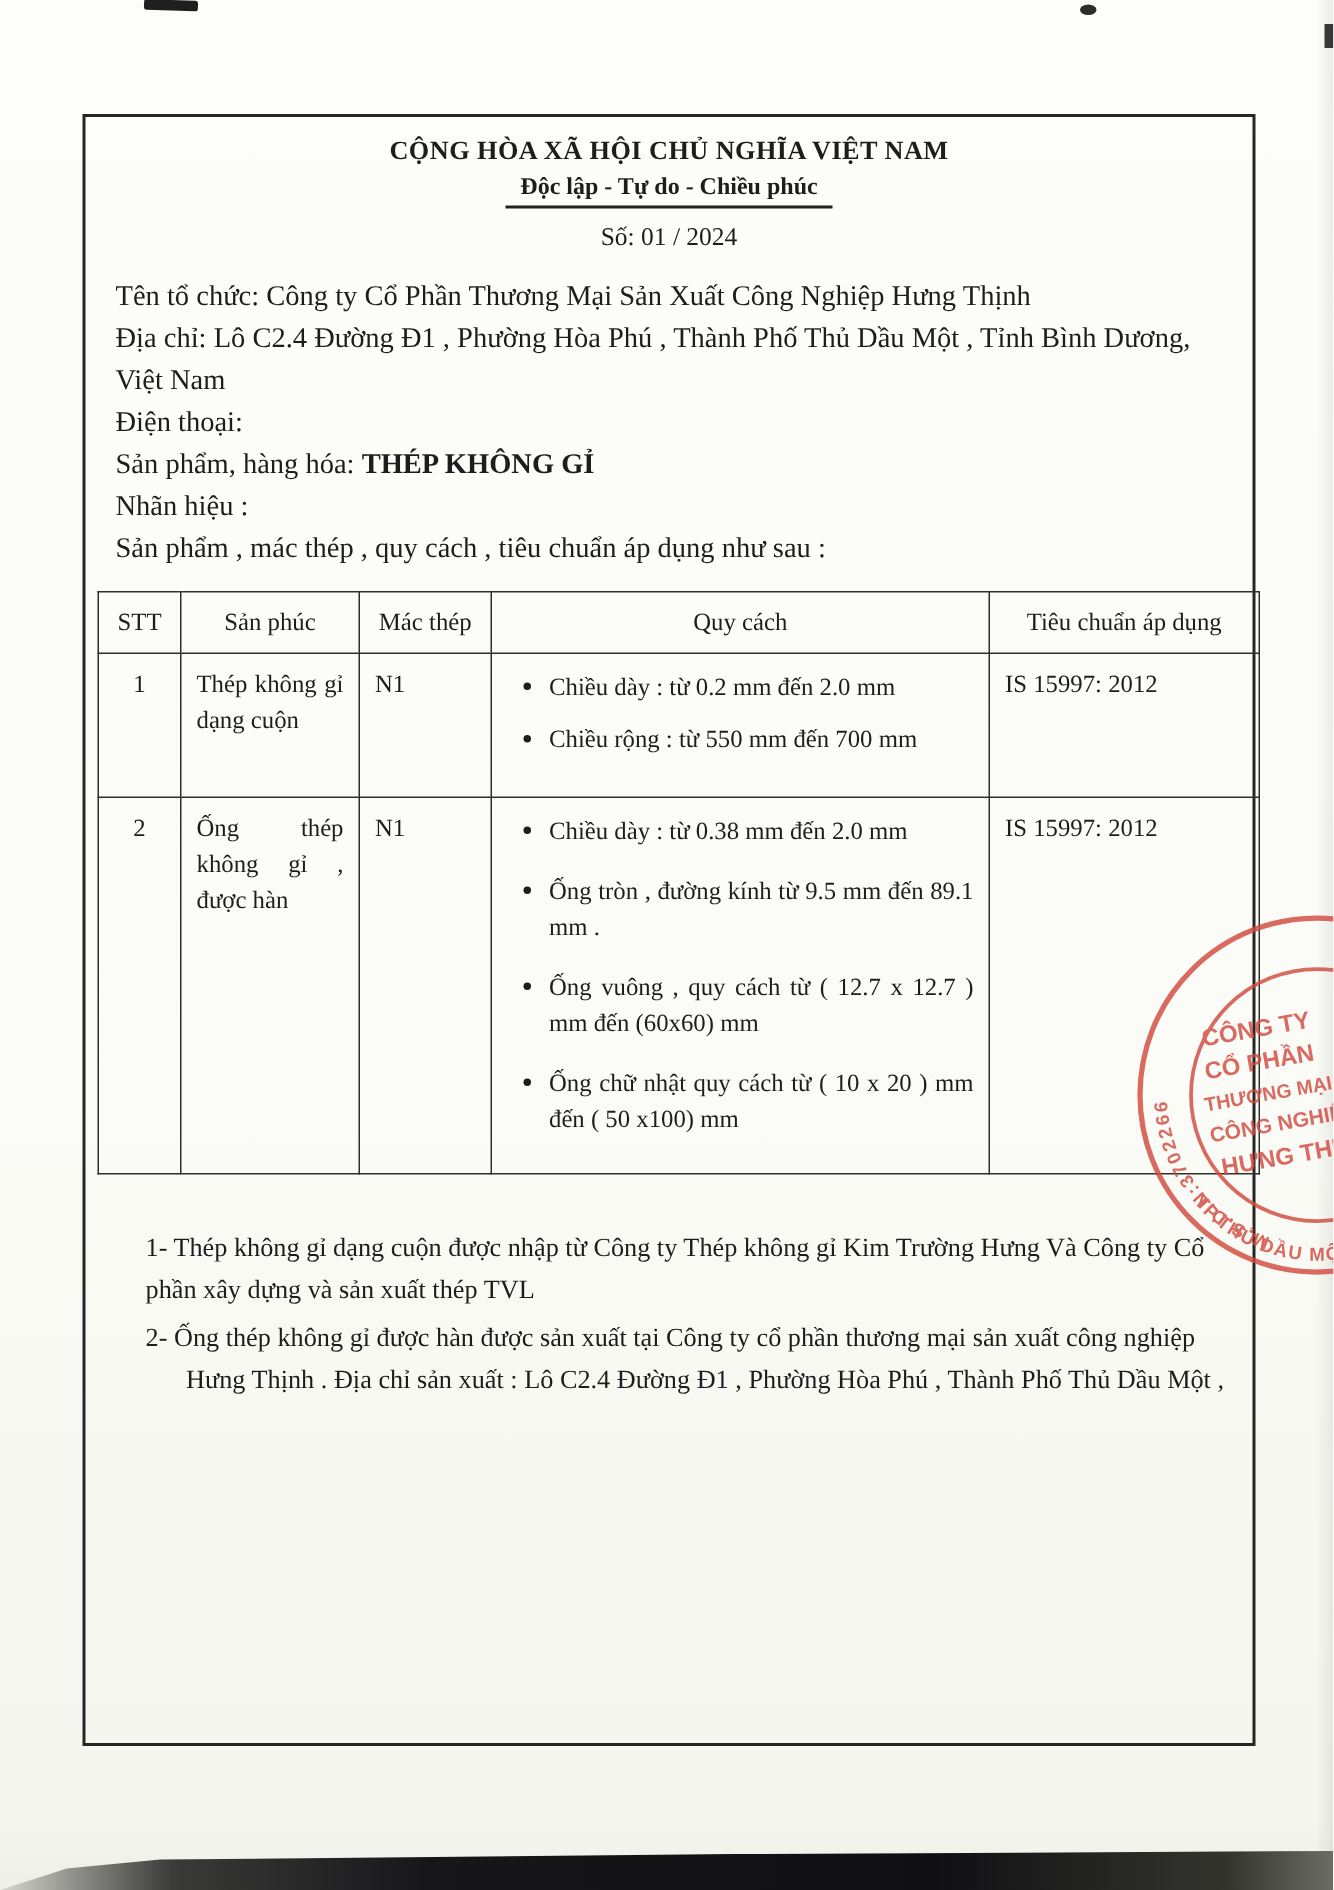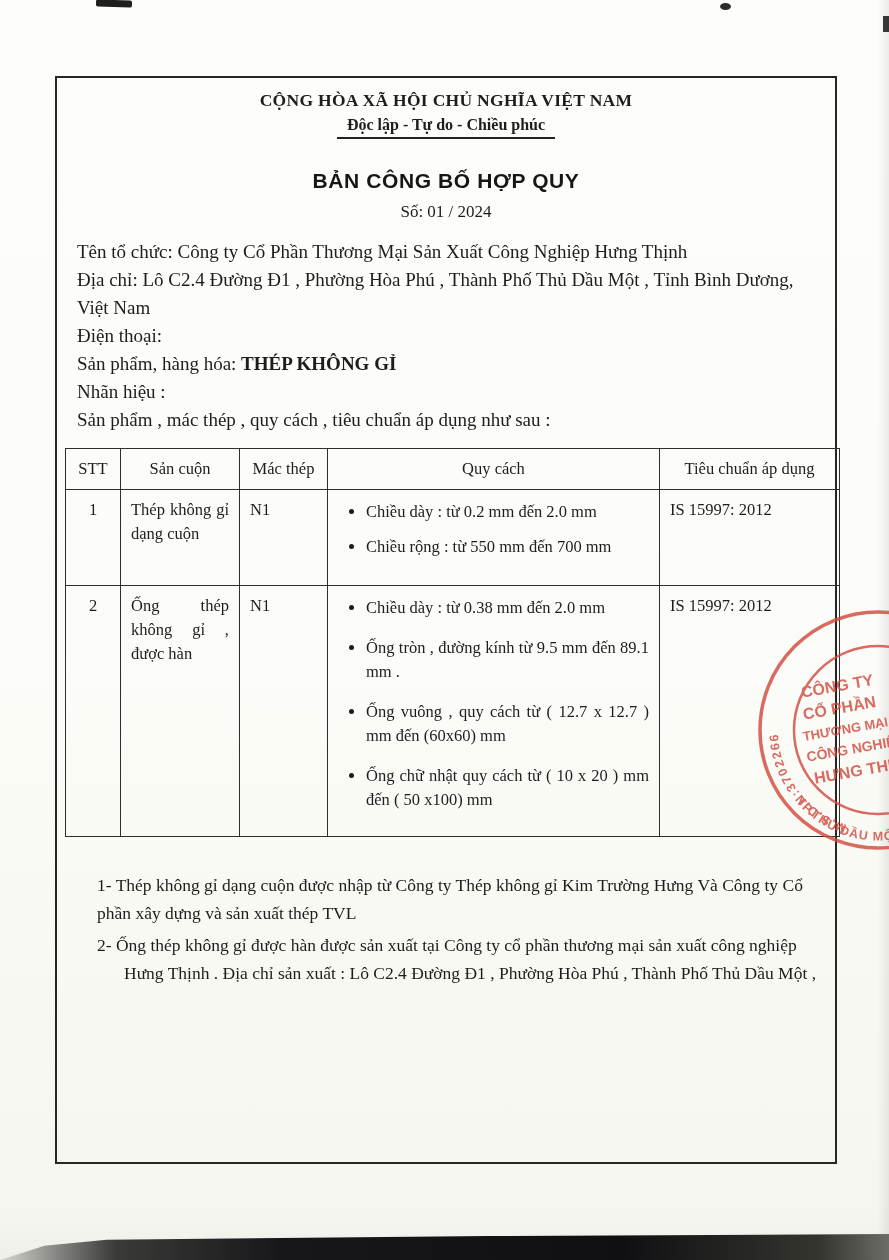--- a/index.html
+++ b/index.html
@@ -75,21 +75,20 @@
   <div class="art3"></div>
   <div class="edge-shadow"></div>
 
   <div class="doc-frame">
 
     <div class="nat-header">CỘNG HÒA XÃ HỘI CHỦ NGHĨA VIỆT NAM</div>
     <div class="motto-row">
       <span class="motto-text">Độc lập - Tự do - Chiều phúc</span>
     </div>
 
-    <div class="doc-title">BẢN CÔNG BỐ HỢP QUY</div>
     <div class="doc-number">Số: 01 / 2024</div>
 
     <div class="body-block">
       <p class="body-line">Tên tổ chức: Công ty Cổ Phần Thương Mại Sản Xuất Công Nghiệp Hưng Thịnh</p>
       <p class="body-line">Địa chỉ: Lô C2.4 Đường Đ1 , Phường Hòa Phú , Thành Phố Thủ Dầu Một , Tỉnh Bình Dương, Việt Nam</p>
       <p class="body-line">Điện thoại:</p>
       <p class="body-line indented"><span>Sản phẩm, hàng hóa: </span><span class="bold-inline">THÉP KHÔNG GỈ</span></p>
       <p class="body-line indented">Nhãn hiệu :</p>
       <p class="body-line indented">Sản phẩm , mác thép , quy cách , tiêu chuẩn áp dụng như sau :</p>
     </div>
@@ -98,21 +97,21 @@
       <colgroup>
         <col class="col-stt">
           <col class="col-prod">
           <col class="col-grade">
           <col class="col-spec">
           <col class="col-std">
       </colgroup>
       <tbody>
           <tr>
         <th class="cell-center">STT</th>
-        <th>Sản cuộn</th>
+        <th>Sản phúc</th>
         <th>Mác thép</th>
         <th>Quy cách</th>
         <th>Tiêu chuẩn áp dụng</th>
       </tr>
       <tr class="row-1">
         <td class="cell-center">1</td>
         <td class="cell-just">Thép không gỉ dạng cuộn</td>
         <td>N1</td>
         <td>
           <ul class="qc">

